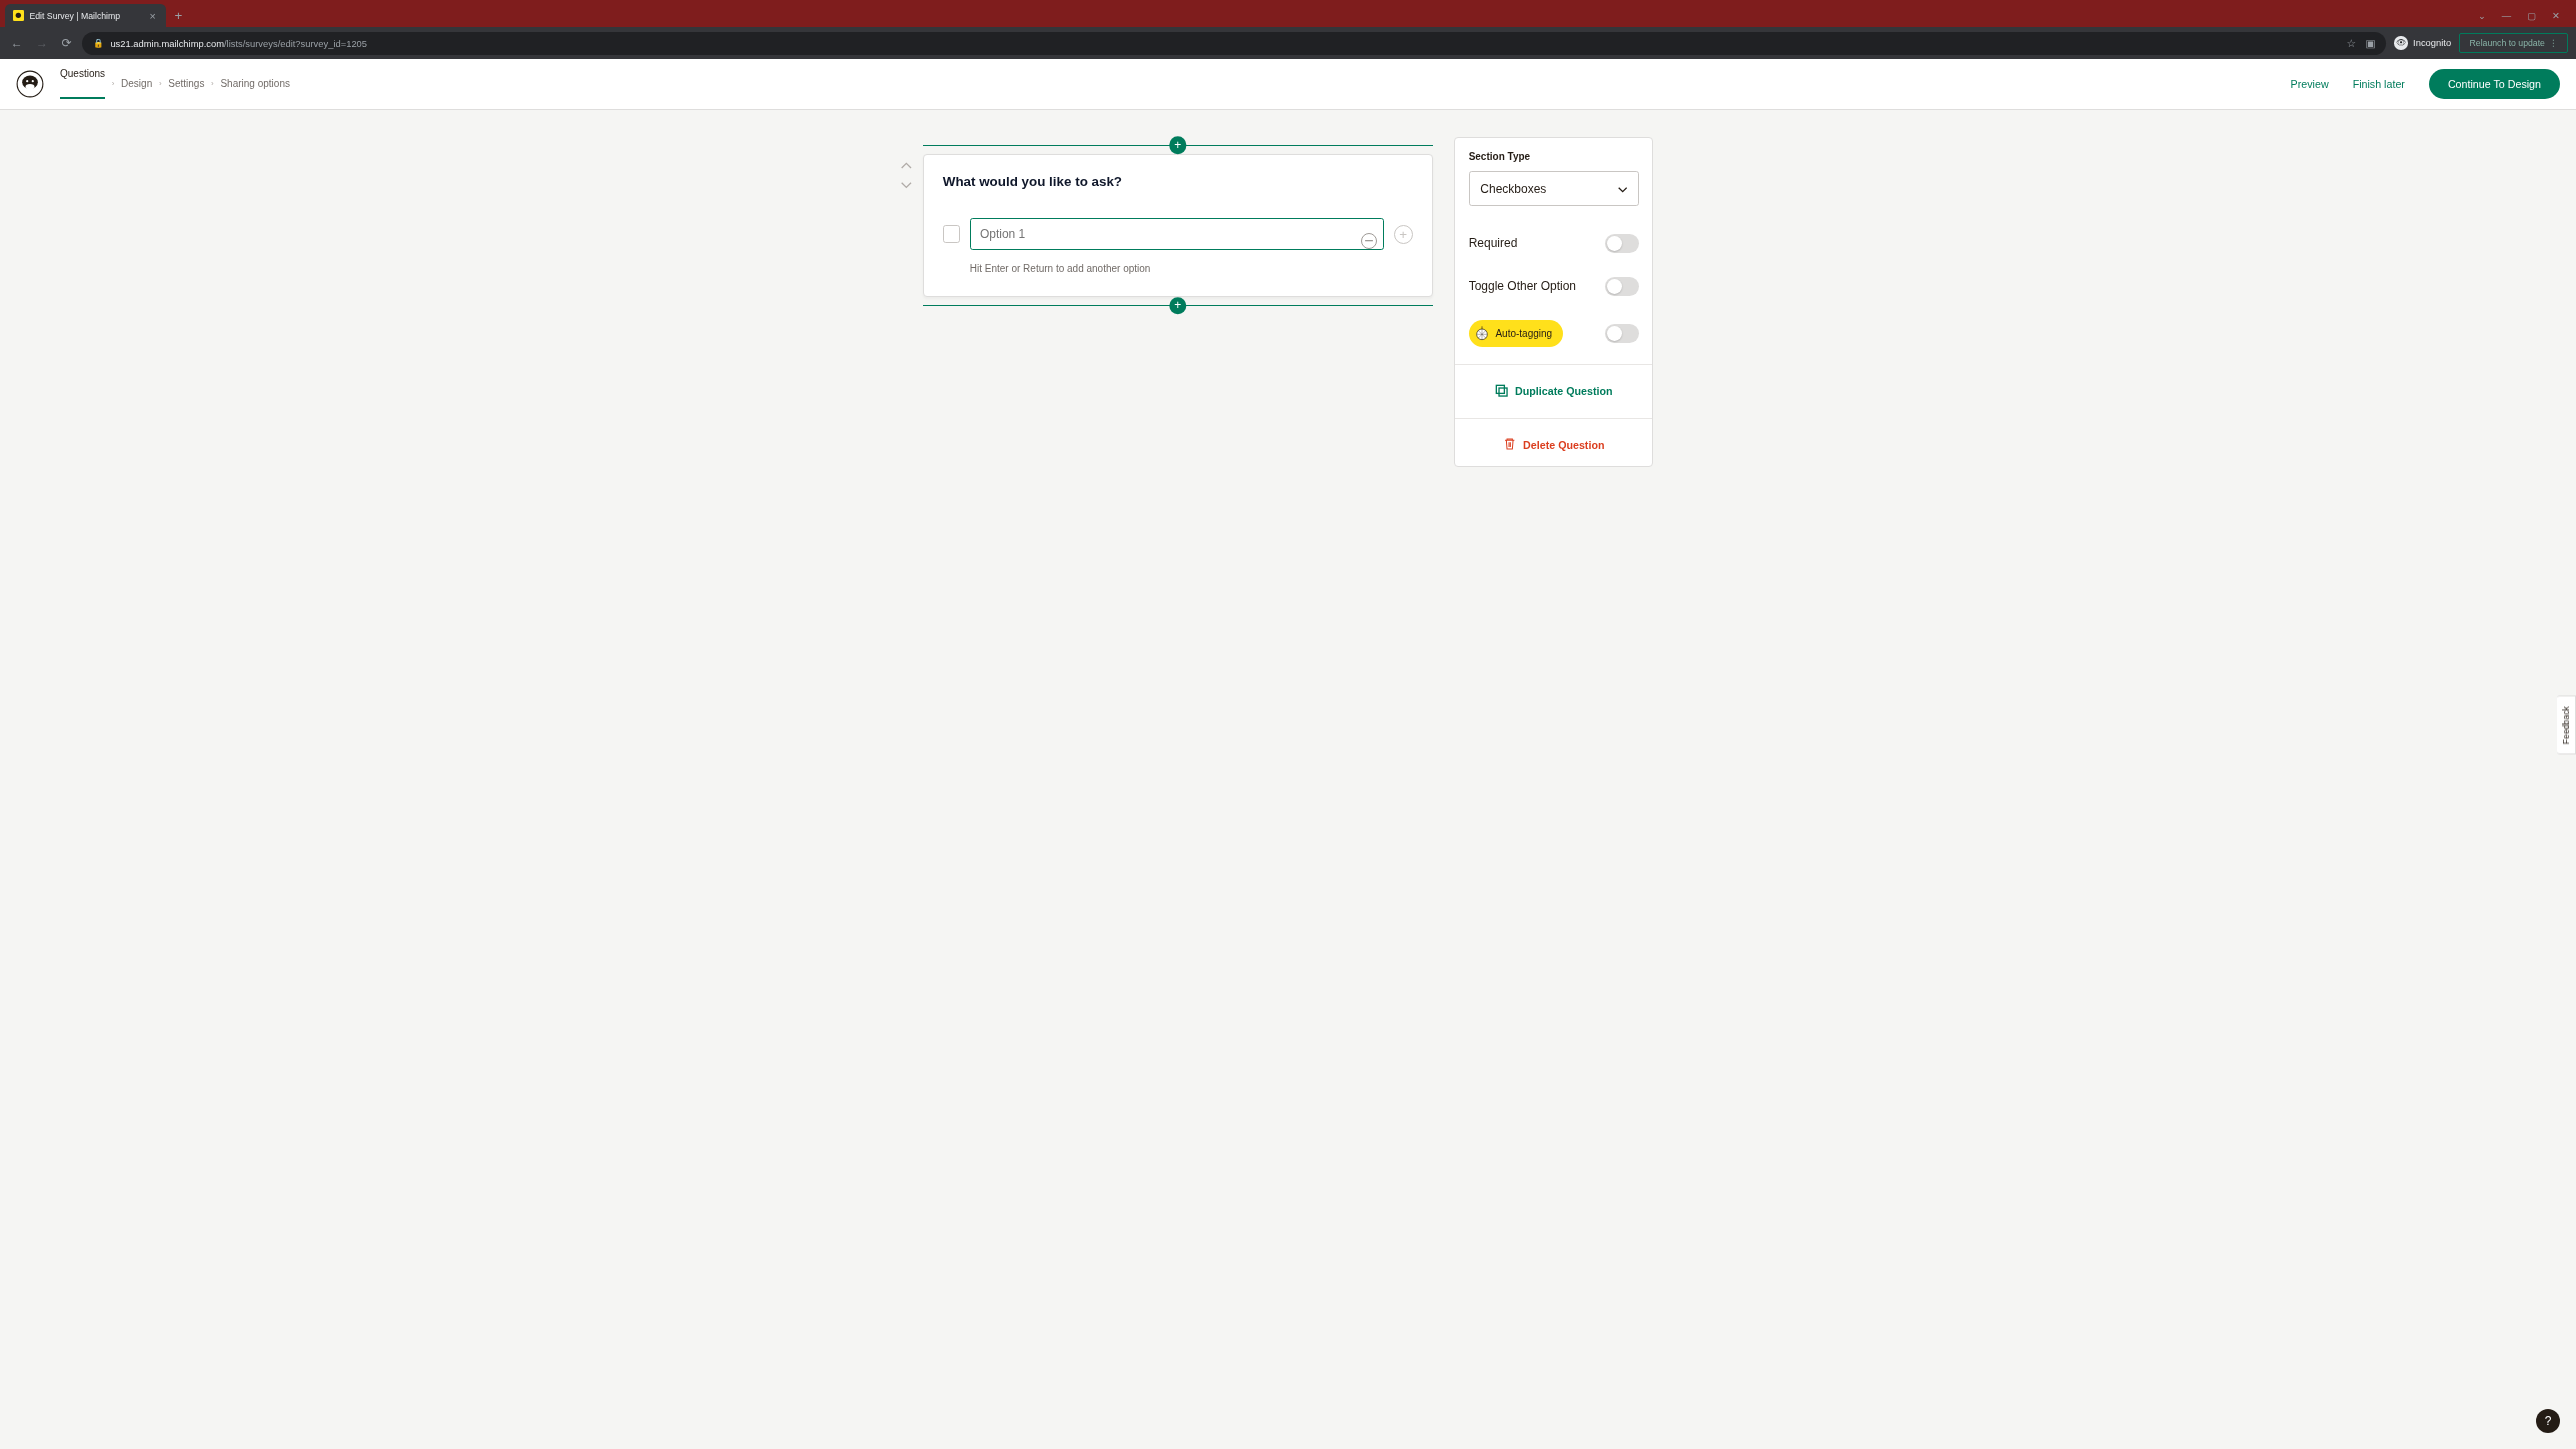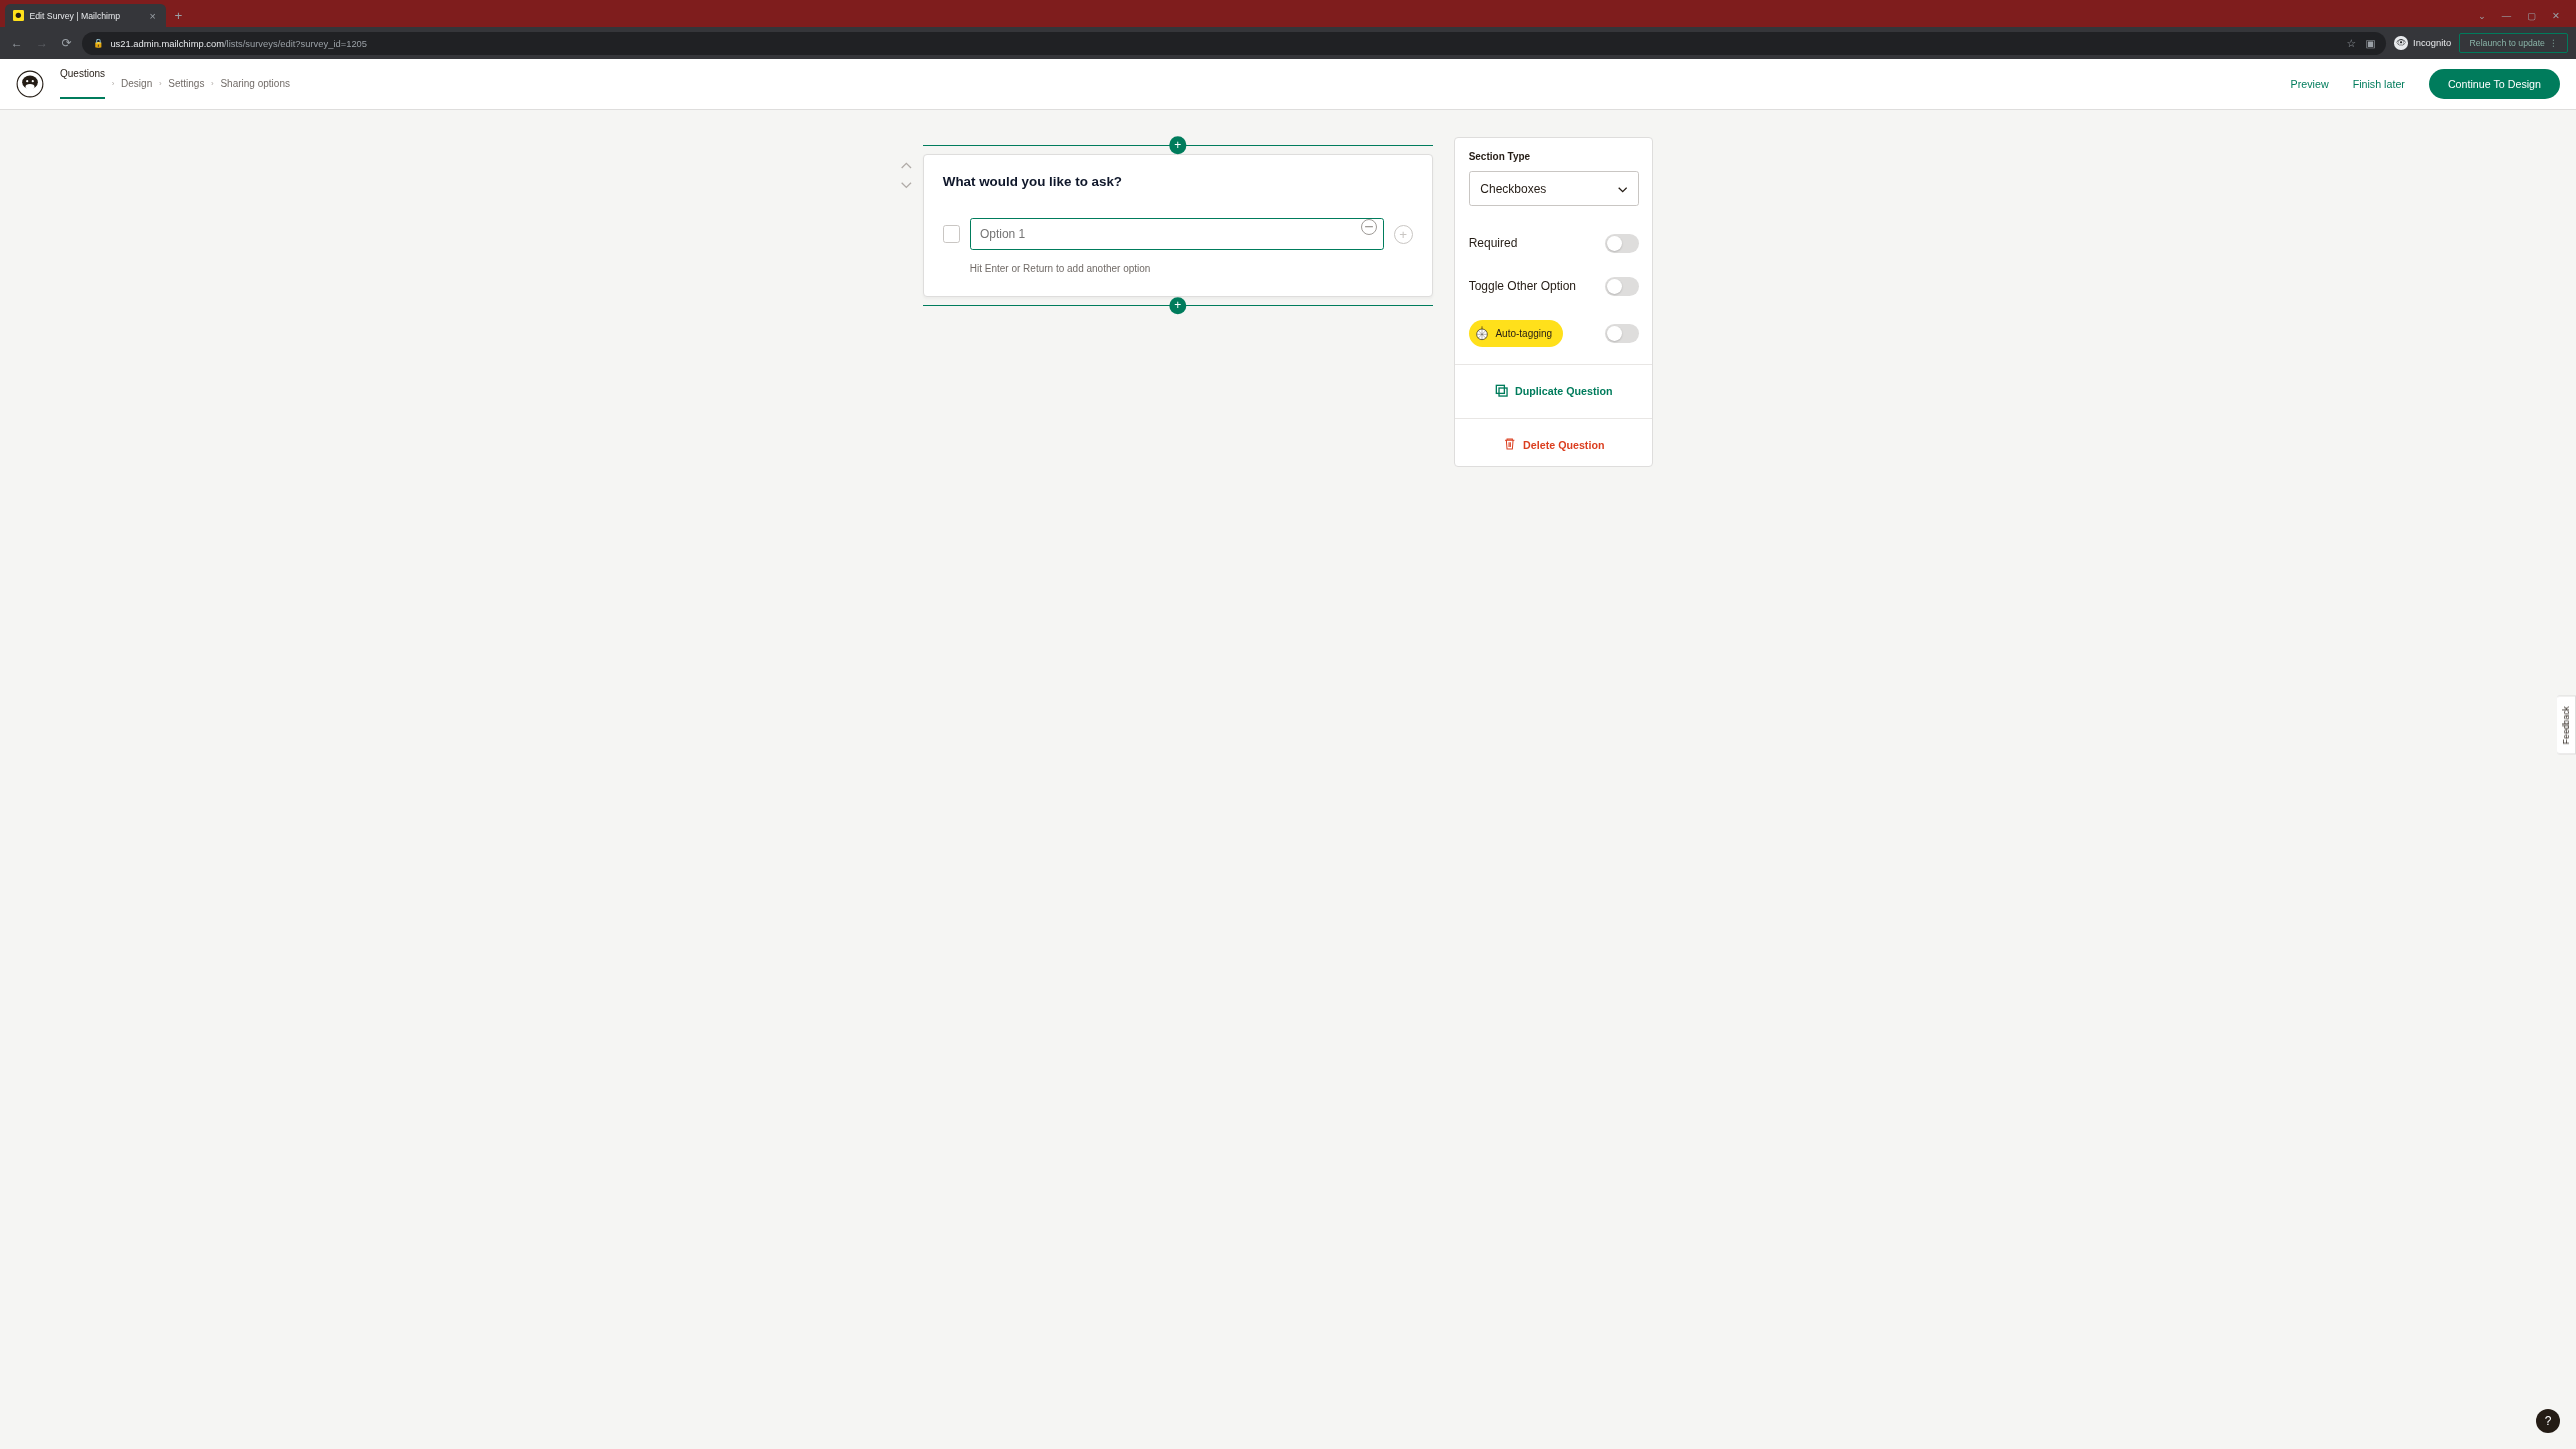--- a/index.html
+++ b/index.html
@@ -344,21 +344,21 @@
       border: 1.3px solid #c9c6c3;
       border-radius: 2.7px;
     }
 
     .option-input-wrap {
       flex: 1;
       position: relative;
       border: 1.3px solid #007c5c;
       border-radius: 2.7px;
       display: flex;
-      align-items: flex-start;
+      align-items: flex-end;
     }
 
     .option-input {
       flex: 1;
       border: none;
       padding: 8px 9.4px;
       font-size: 12px;
       outline: none;
       background: transparent;
     }

